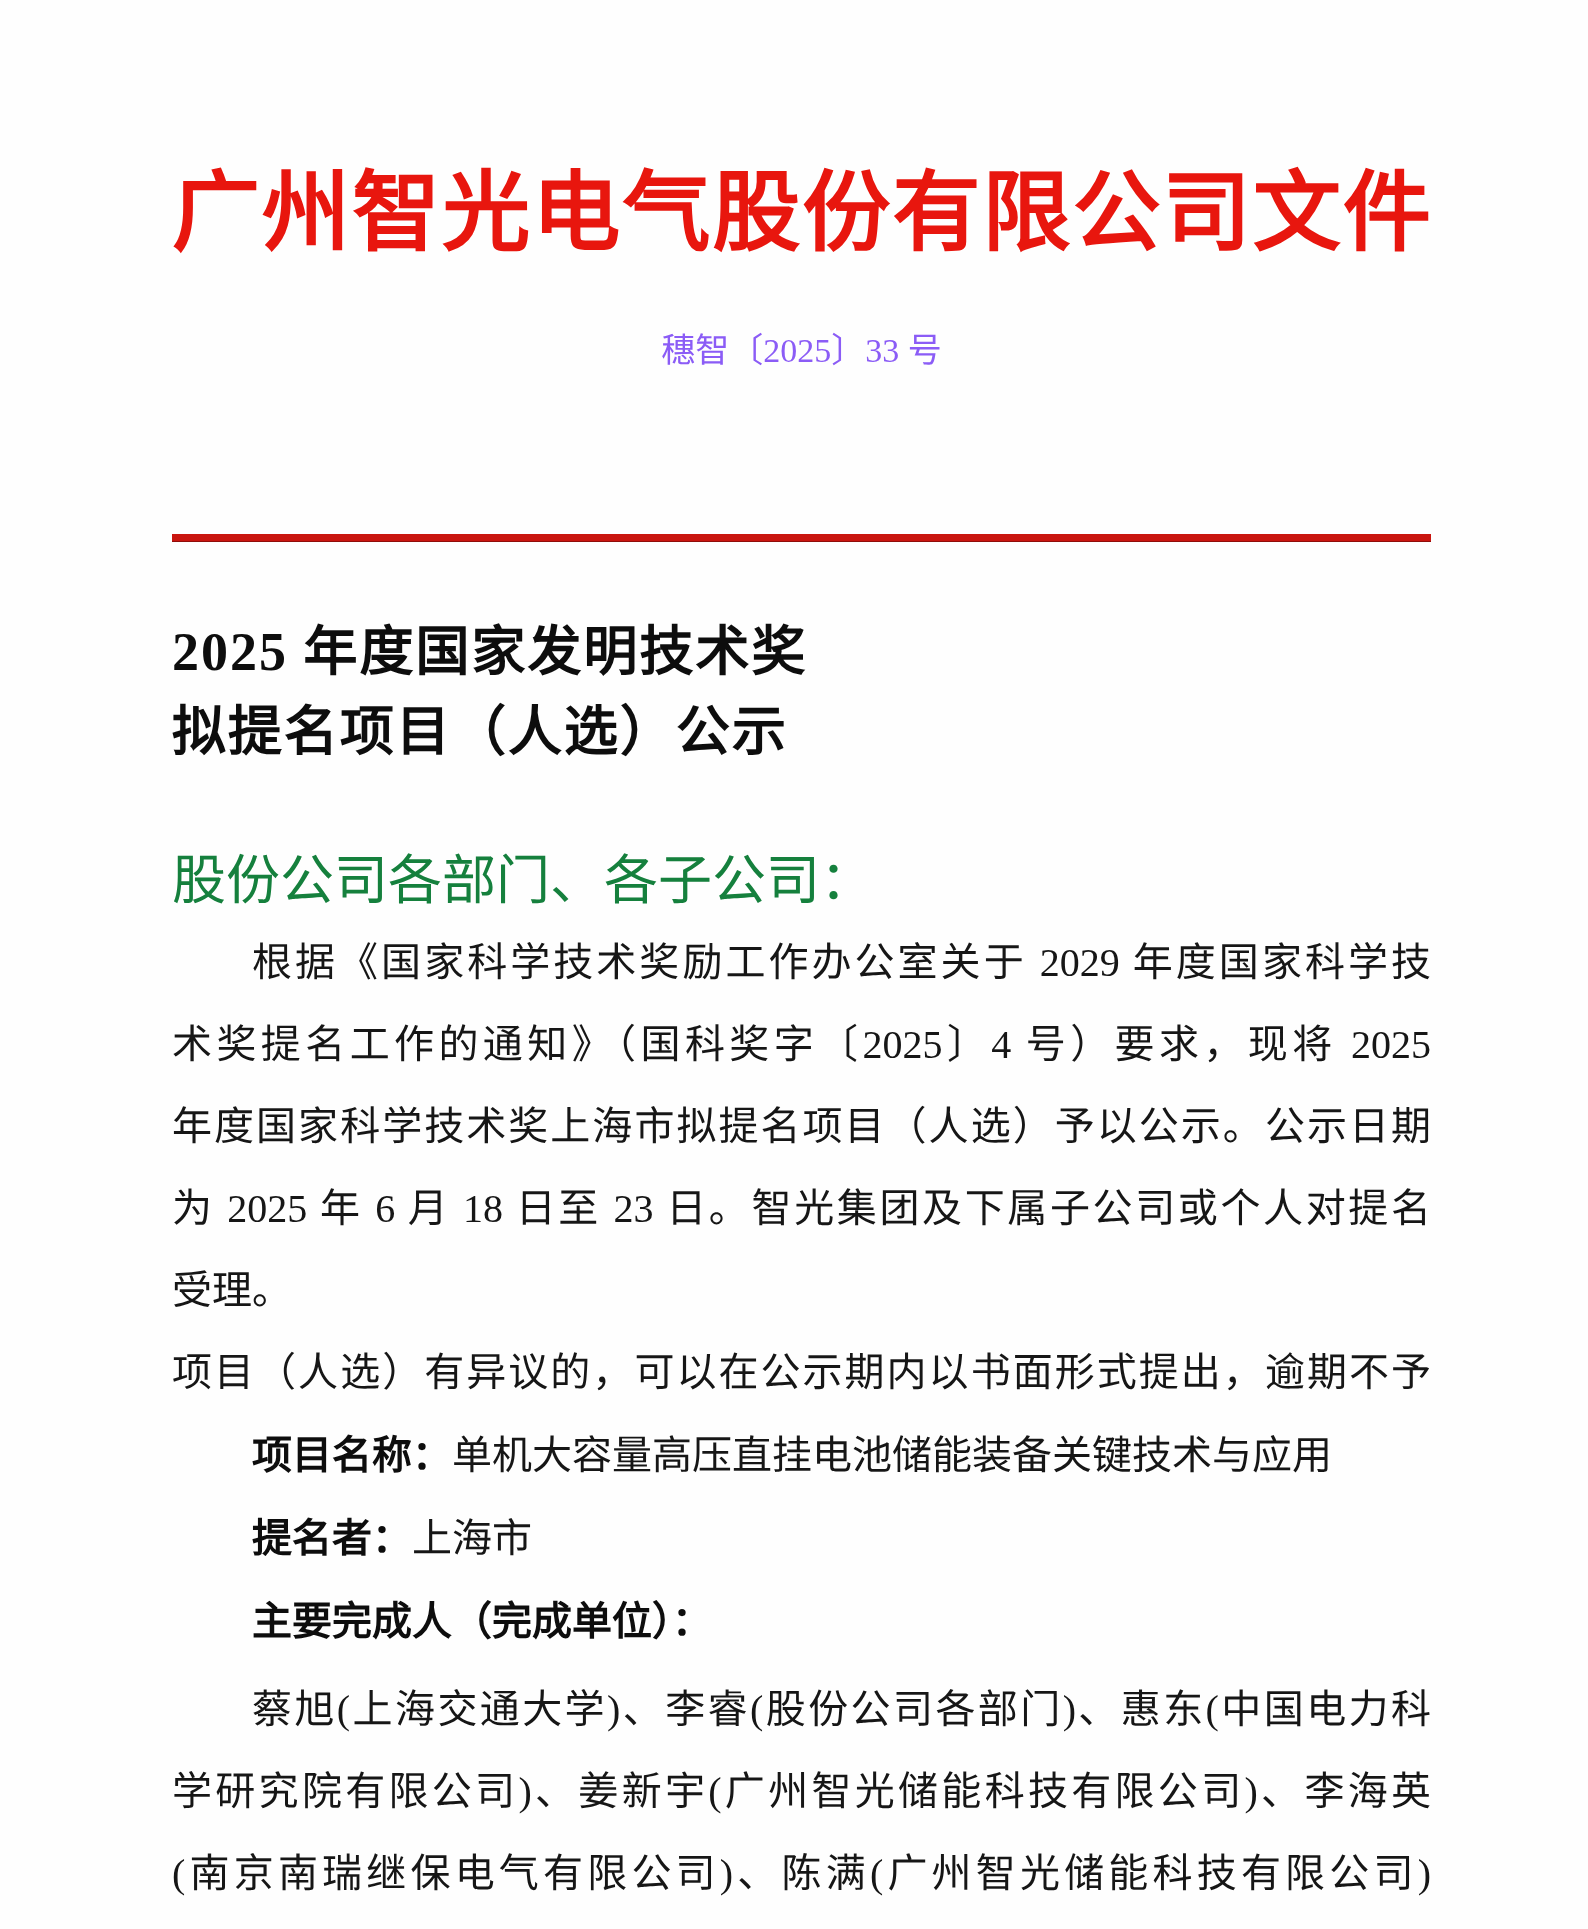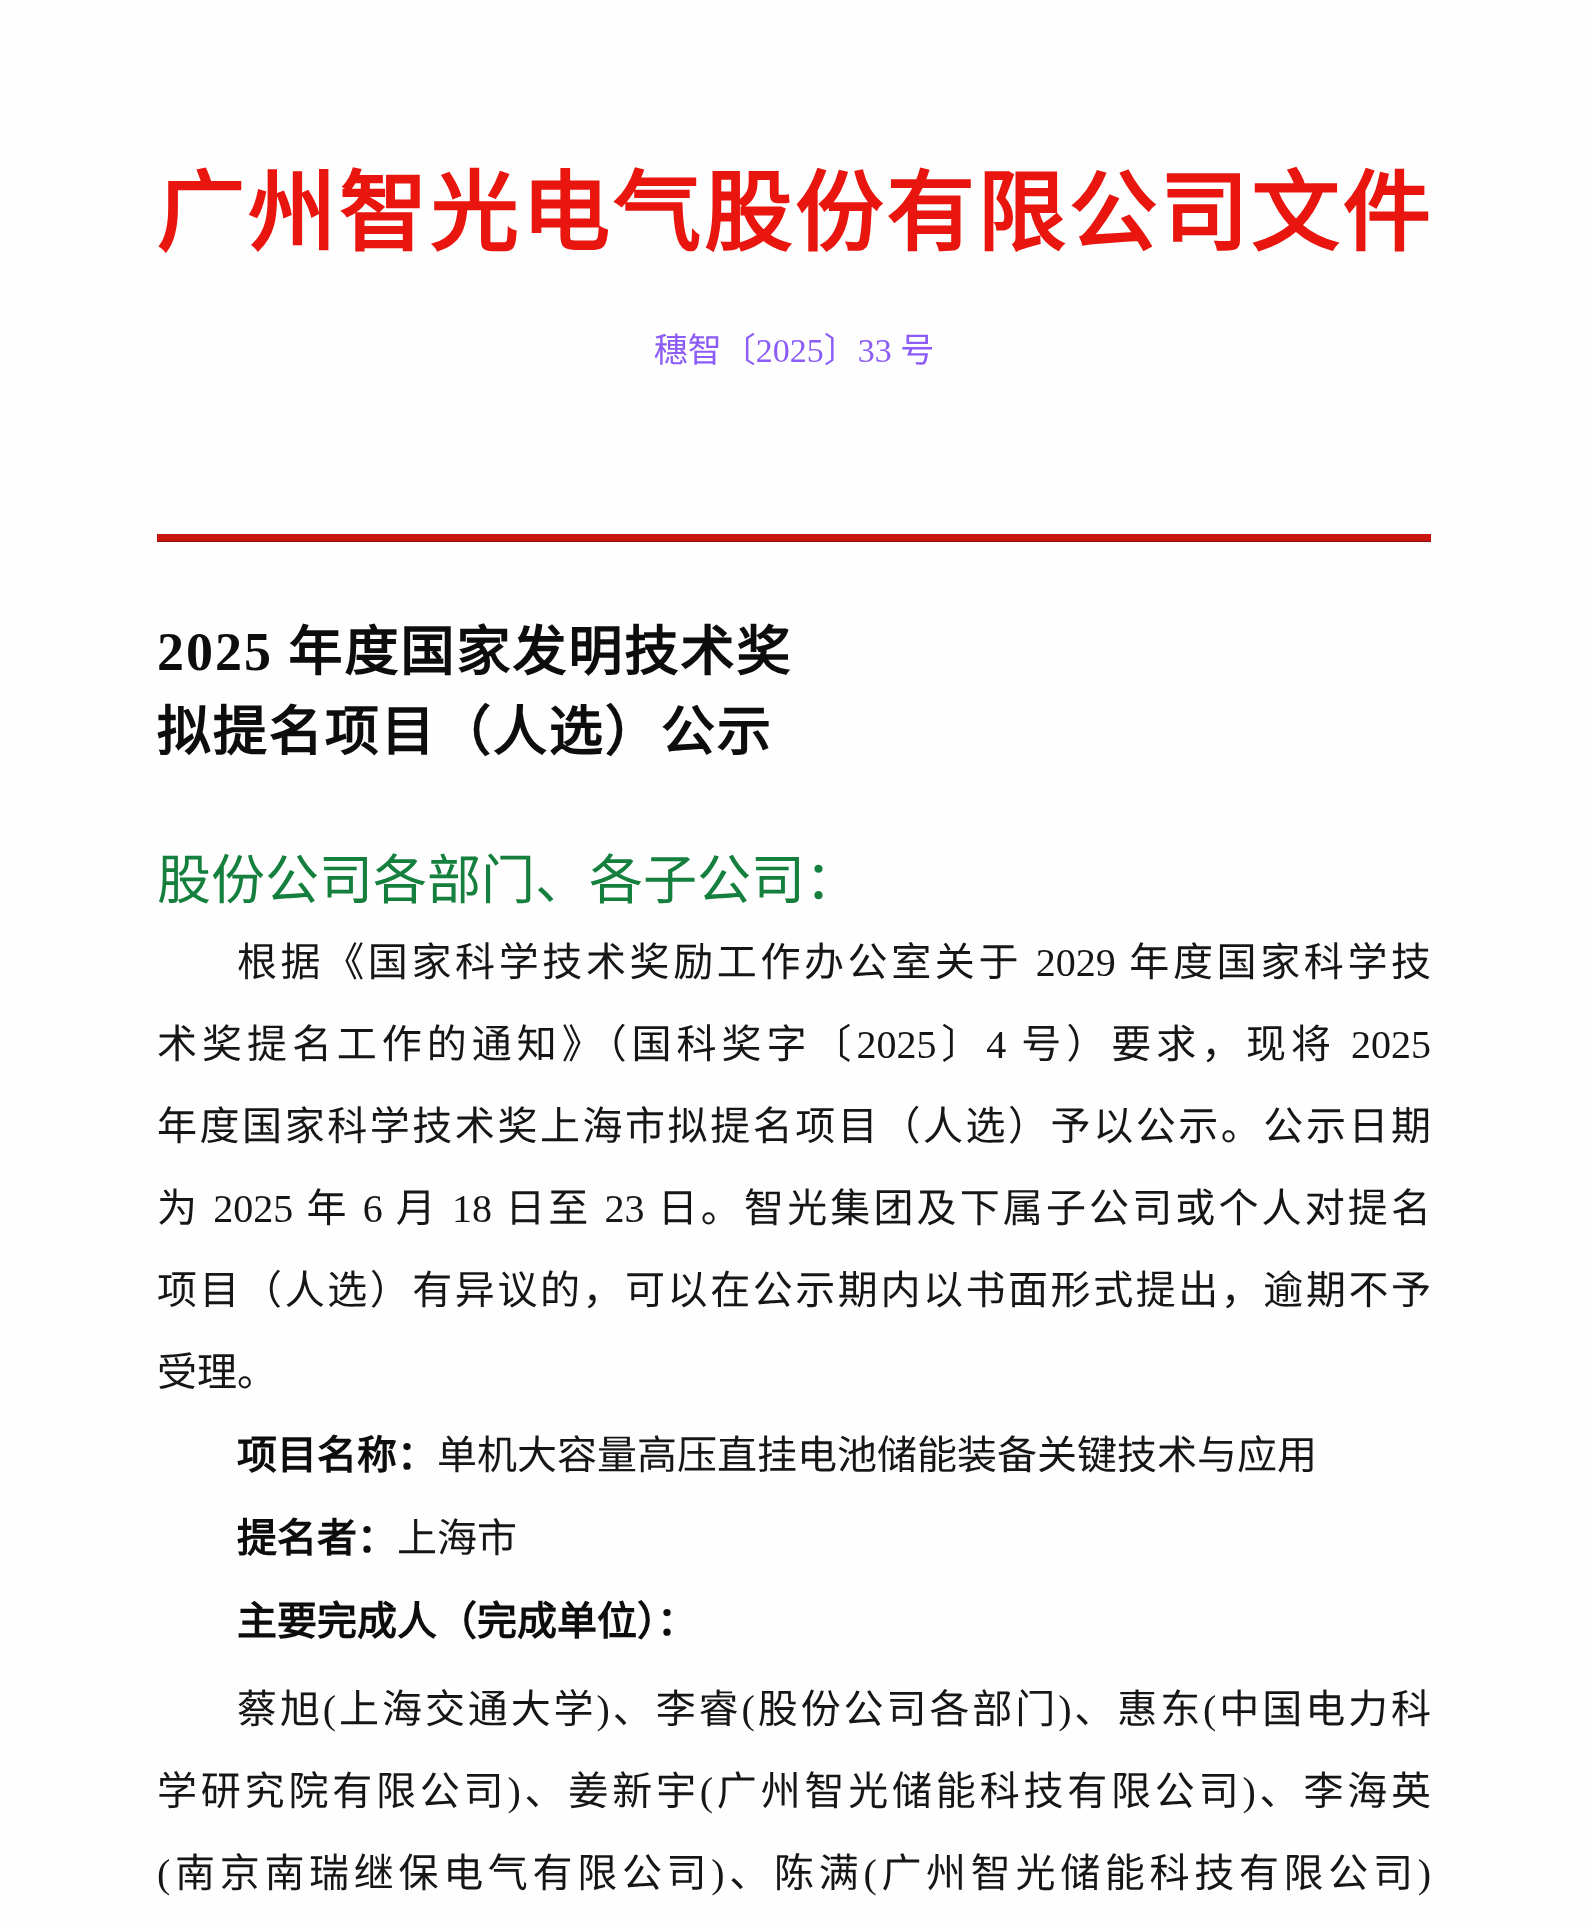--- a/index.html
+++ b/index.html
@@ -6,20 +6,21 @@
   html, body { background: #ffffff; }
   .page {
     position: relative;
     width: 1588px;
     height: 1929px;
     margin: 0 auto;
     background: #fefefe;
     overflow: hidden;
     font-family: "Liberation Serif", "DejaVu Serif", serif;
     color: #141414;
+    padding-left: 15px;
   }
   .content {
     width: 100%;
     height: 100%;
     padding: 0 157px;
   }
   
   .company-title {
     padding-top: 158px;
     font-size: 88px;
@@ -113,22 +114,22 @@
       <div>拟提名项目（人选）公示</div>
     </div>
 
     <div class="salutation">股份公司各部门、各子公司：</div>
 
     <div class="body-par">
       <div class="bline first">根据《国家科学技术奖励工作办公室关于 2029 年度国家科学技</div>
       <div class="bline">术奖提名工作的通知》（国科奖字〔2025〕4 号）要求，现将 2025</div>
       <div class="bline">年度国家科学技术奖上海市拟提名项目（人选）予以公示。公示日期</div>
       <div class="bline">为 2025 年 6 月 18 日至 23 日。智光集团及下属子公司或个人对提名</div>
+      <div class="bline last">受理。</div>
       <div class="bline">项目（人选）有异议的，可以在公示期内以书面形式提出，逾期不予</div>
-      <div class="bline last">受理。</div>
     </div>
 
     <div class="info-row">
       <span class="label-bold">项目名称：</span><span>单机大容量高压直挂电池储能装备关键技术与应用</span>
     </div>
 
     <div class="info-row">
       <span class="label-bold">提名者：</span><span>上海市</span>
     </div>
 

